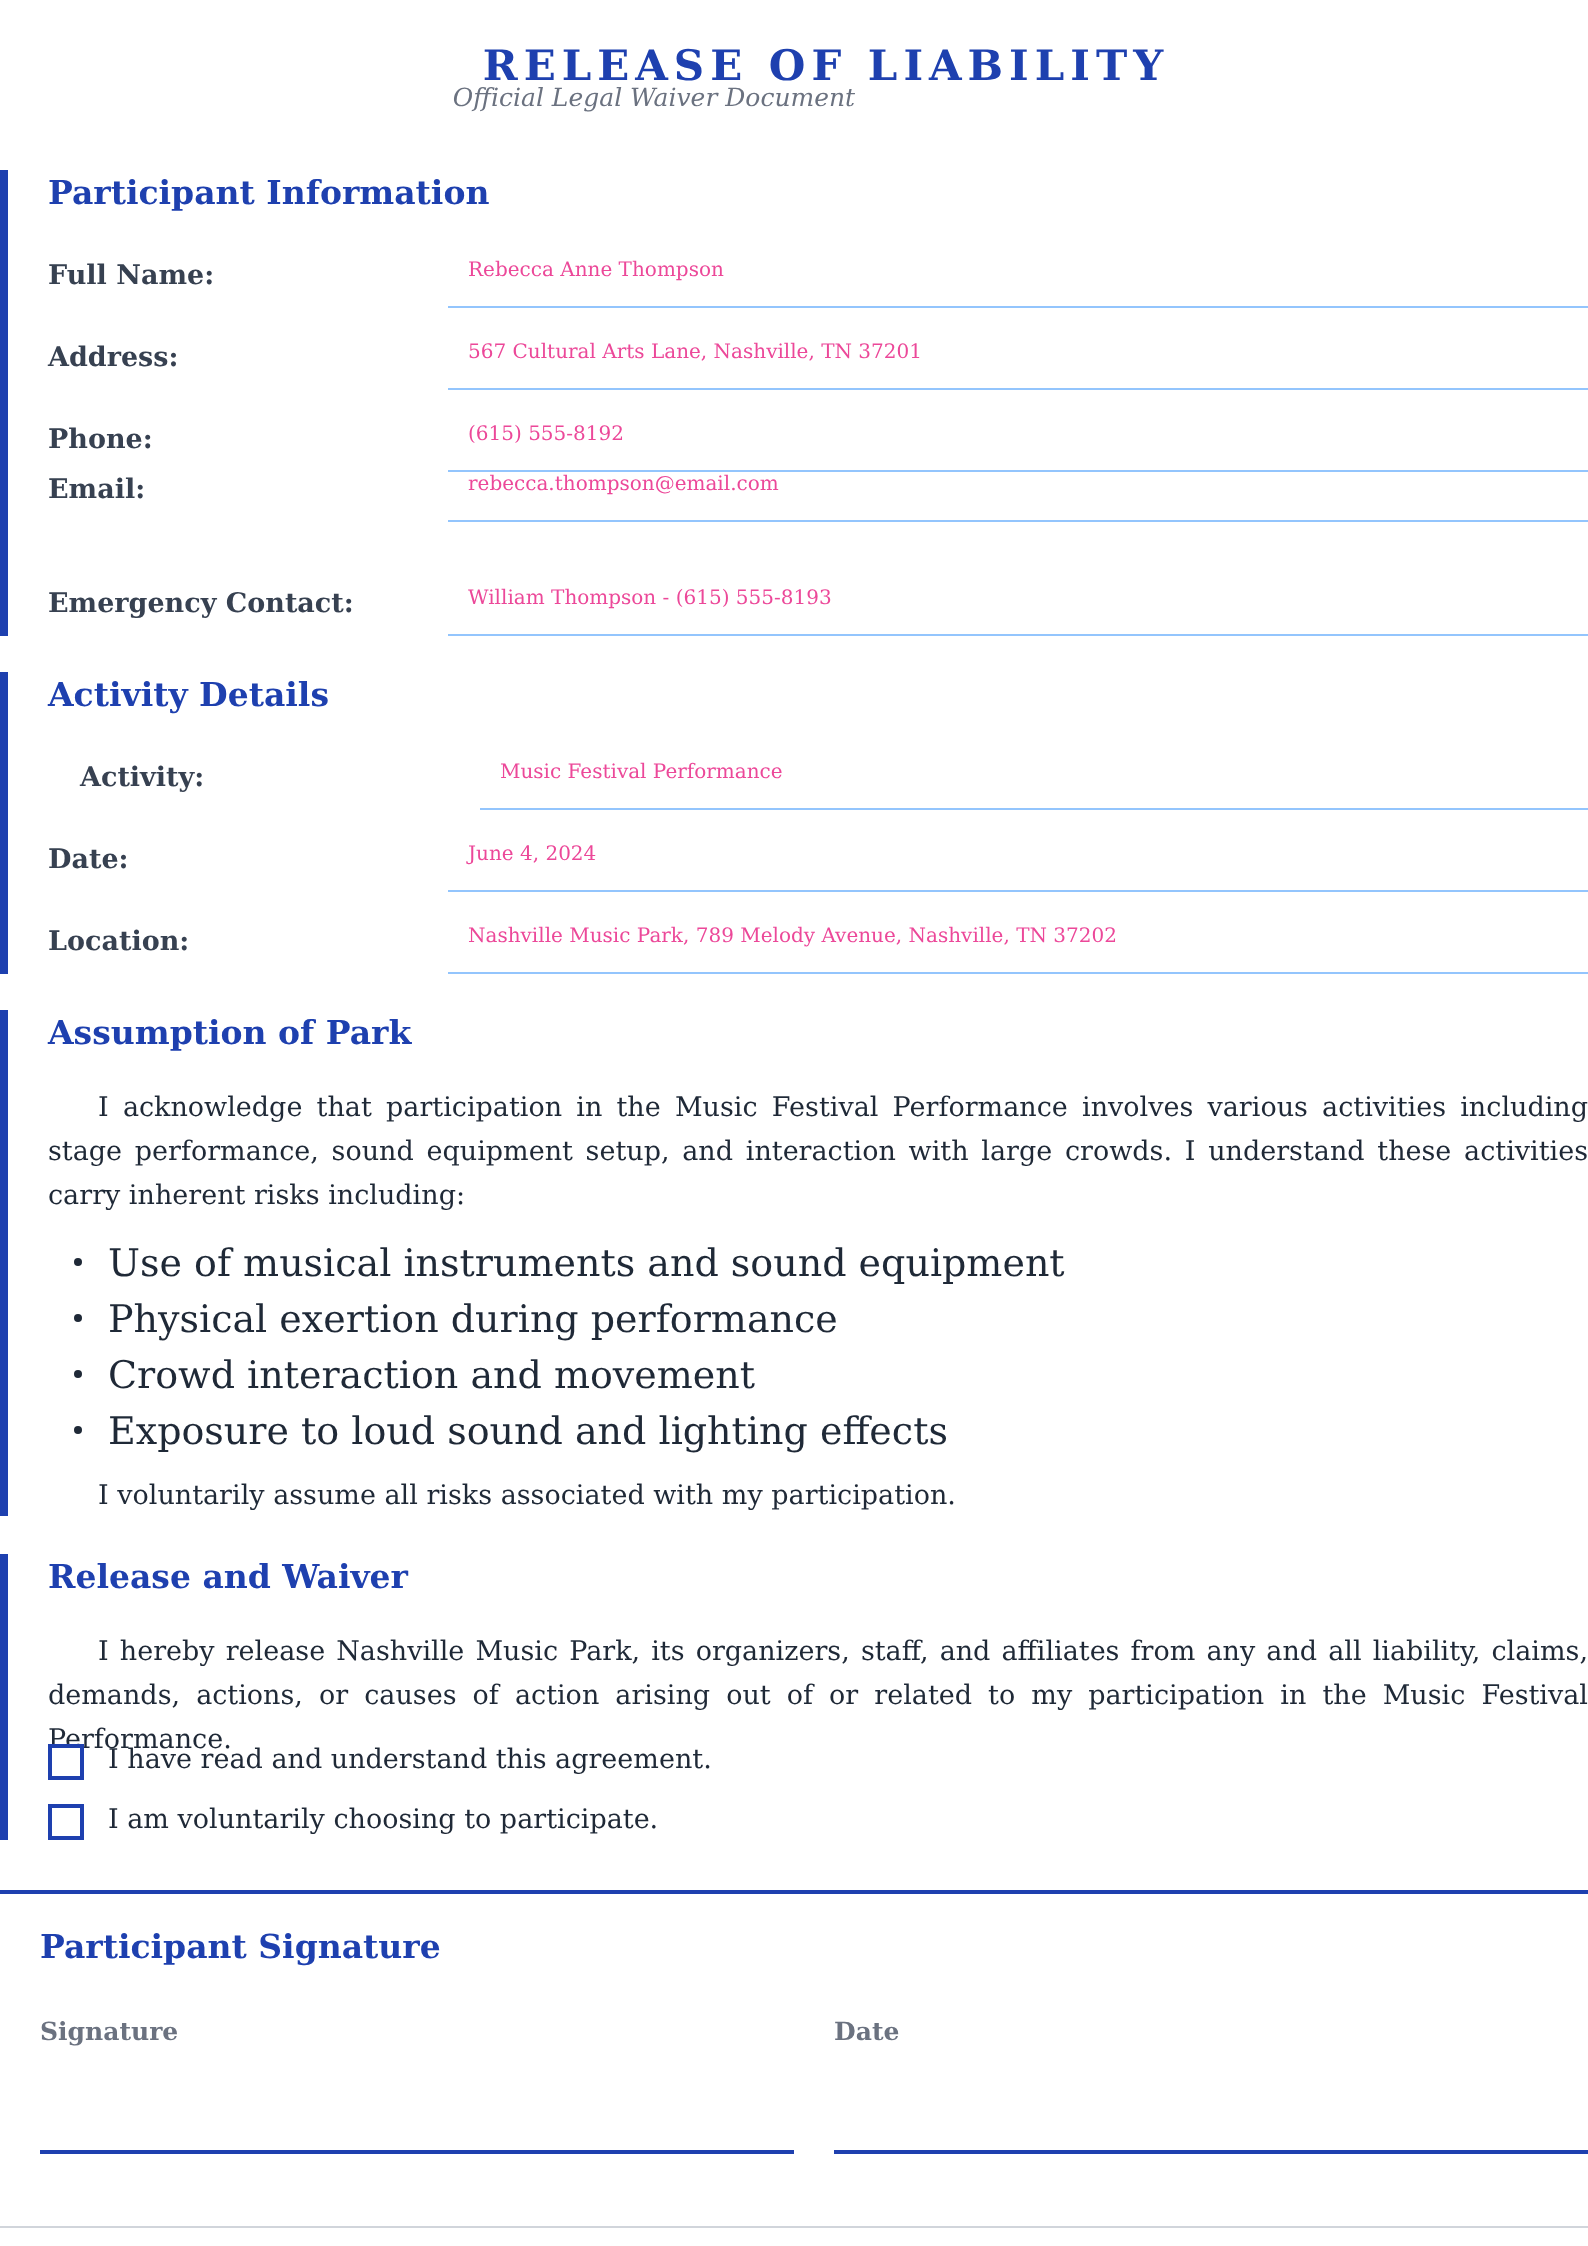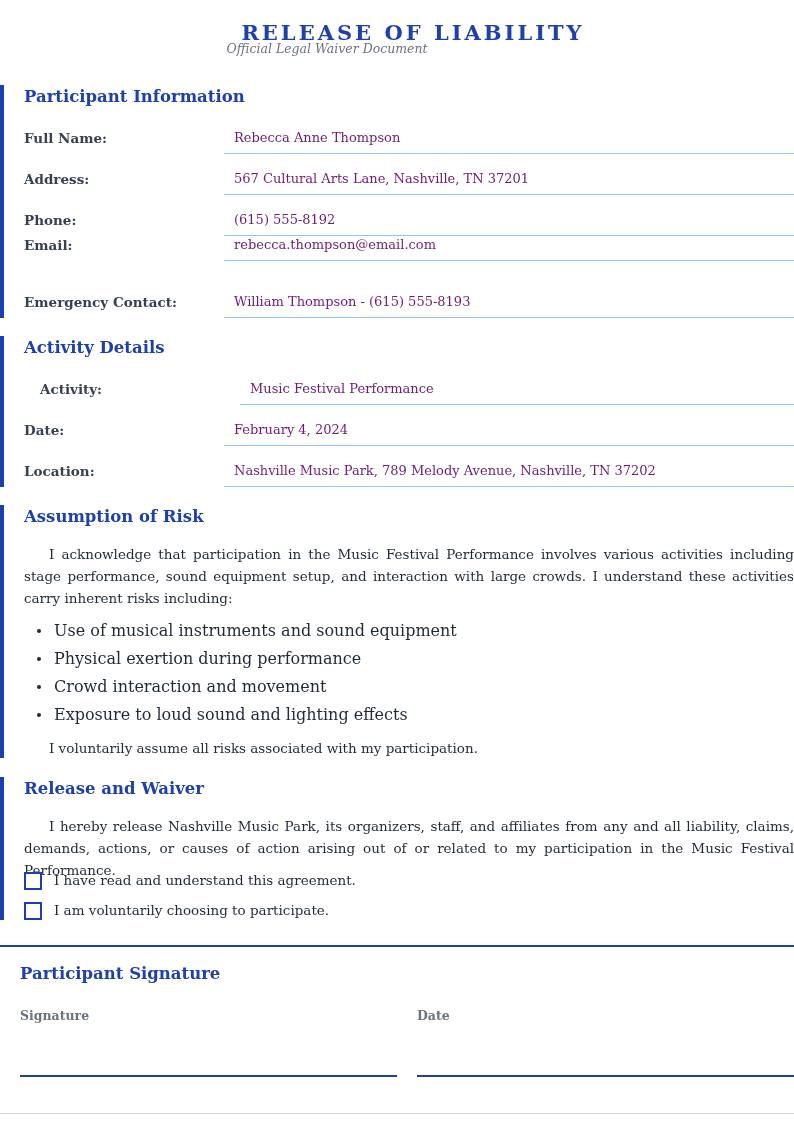--- a/index.html
+++ b/index.html
@@ -24,30 +24,30 @@
     .section-heading {
       position: absolute; left: 20px; margin: 0;
       font-weight: bold; font-size: 16.5px; color: #1e40af;
     }
     .field-row { position: absolute; left: 0; width: 790px; height: 41px; }
     .field-label {
       position: absolute; left: 20px; top: 0; font-weight: bold; font-size: 13.5px; color: #374151;
     }
     .field-value {
       position: absolute; left: 220px; right: 0; top: 0; height: 23px;
-      padding-left: 10px; font-size: 13px; color: #701a75;
+      padding-left: 10px; font-size: 10px; color: #ec4899;
       border-bottom: 1.5px solid #93c5fd;
     }
     .para {
       position: absolute; left: 20px; right: 0; margin: 0;
       font-size: 13.5px; line-height: 22px; text-align: justify; color: #1f2937;
       text-indent: 25px;
     }
     .risk-list { position: absolute; left: 20px; margin: 0; padding: 0; list-style: none; }
-    .risk-item { position: relative; height: 28px; font-size: 16px; padding-left: 30px; }
+    .risk-item { position: relative; height: 28px; font-size: 19px; padding-left: 30px; }
     .risk-item::before {
       content: ""; position: absolute; left: 13px; top: 8px; width: 4px; height: 4px;
       border-radius: 50%; background: #1f2937;
     }
     .checkbox-row { position: absolute; left: 20px; height: 24px; }
     .checkbox {
       position: absolute; left: 0; top: 0; width: 14px; height: 14px;
       border: 2px solid #1e40af; background: #fff;
     }
     .checkbox-label { position: absolute; left: 30px; top: 0; white-space: nowrap; font-size: 13.5px; }
@@ -88,30 +88,30 @@
 </section>
 
 <section class="section" style="top:336px;height:151px;">
   <h2 class="section-heading" style="top:2px;">Activity Details</h2>
   <div class="field-row" style="top:45px;margin-left:16px;">
     <span class="field-label">Activity:</span>
     <span class="field-value">Music Festival Performance</span>
   </div>
   <div class="field-row" style="top:86px;">
     <span class="field-label">Date:</span>
-    <span class="field-value">February 4, 2024</span>
+    <span class="field-value">June 4, 2024</span>
   </div>
   <div class="field-row" style="top:127px;">
     <span class="field-label">Location:</span>
     <span class="field-value">Nashville Music Park, 789 Melody Avenue, Nashville, TN 37202</span>
   </div>
 </section>
 
 <section class="section" style="top:505px;height:253px;">
-  <h2 class="section-heading" style="top:2px;">Assumption of Risk</h2>
+  <h2 class="section-heading" style="top:2px;">Assumption of Park</h2>
   <p class="para" style="top:38px;">I acknowledge that participation in the Music Festival Performance involves various activities including stage performance, sound equipment setup, and interaction with large crowds. I understand these activities carry inherent risks including:</p>
   <ul class="risk-list" style="top:116px;">
     <li class="risk-item">Use of musical instruments and sound equipment</li>
     <li class="risk-item">Physical exertion during performance</li>
     <li class="risk-item">Crowd interaction and movement</li>
     <li class="risk-item">Exposure to loud sound and lighting effects</li>
   </ul>
   <p class="para" style="top:232px;">I voluntarily assume all risks associated with my participation.</p>
 </section>
 

